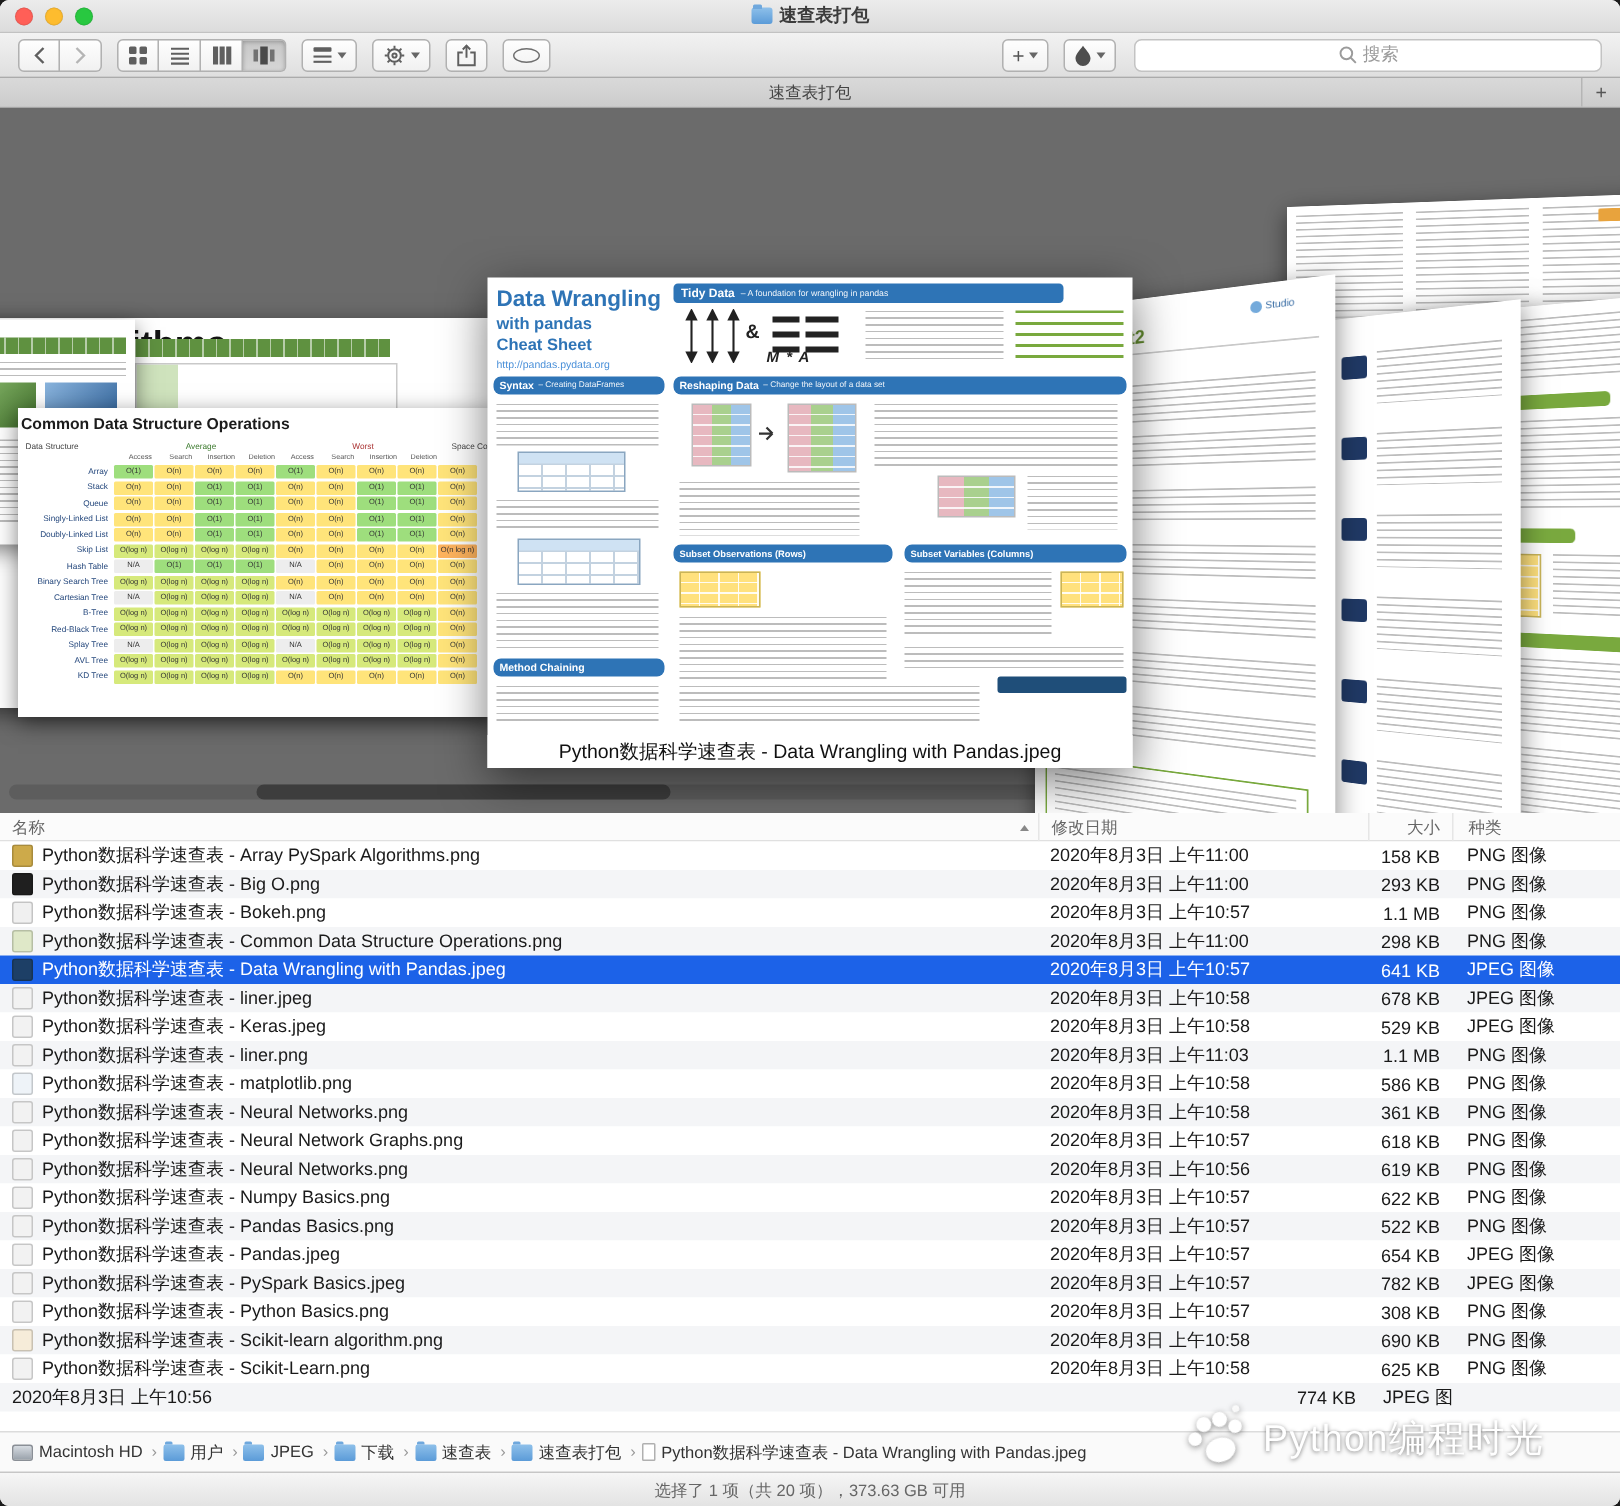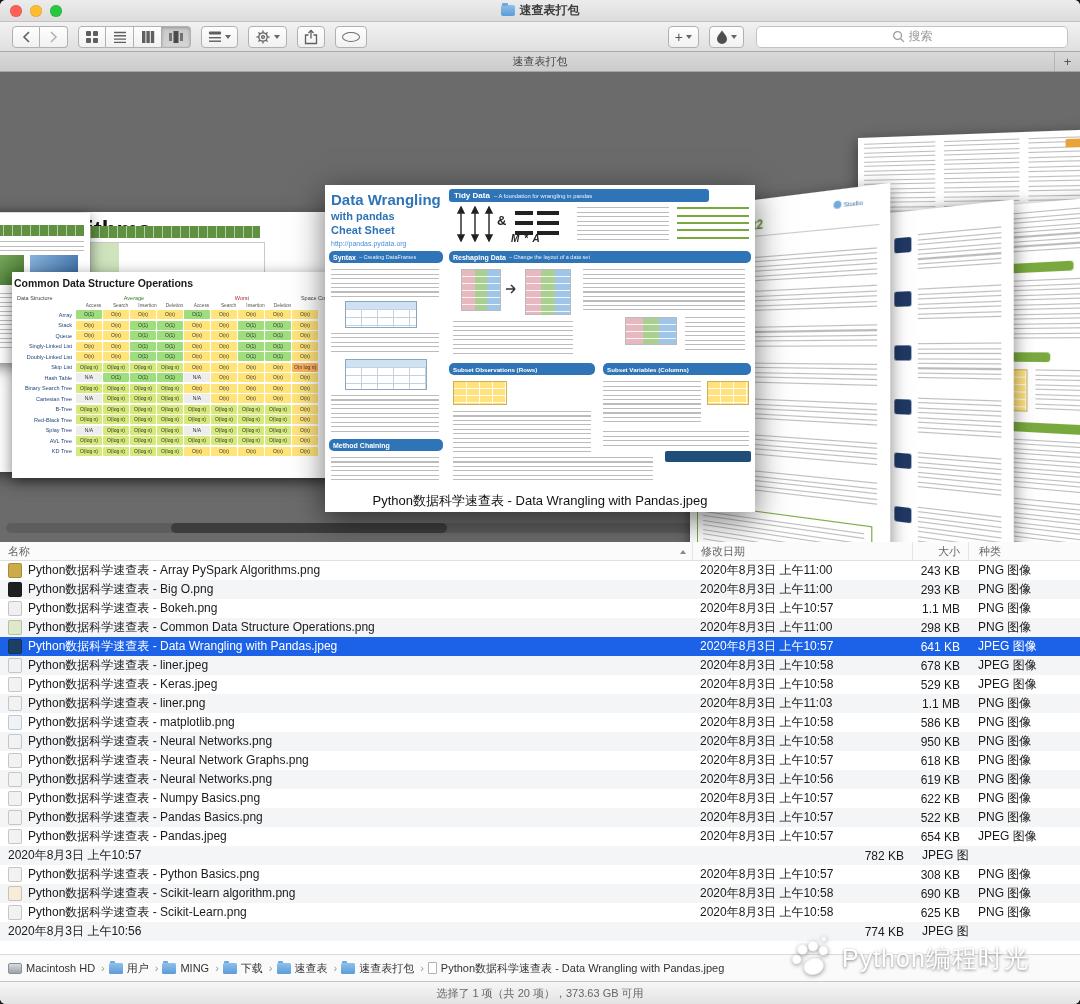--- a/index.html
+++ b/index.html
@@ -684,21 +684,21 @@
     <div class="lh-cell lh-kind">种类</div>
   </div>
 
   <div class="file-list">
       <div class="file-row">
     <div class="cell name">
       <span class="thumb" style="background-color: rgb(205, 170, 74);"></span>
       <span>Python数据科学速查表 - Array PySpark Algorithms.png</span>
     </div>
     <div class="cell date">2020年8月3日 上午11:00</div>
-    <div class="cell size">243 KB</div>
+    <div class="cell size">158 KB</div>
     <div class="cell kind">PNG 图像</div>
   </div>
       <div class="file-row alt">
     <div class="cell name">
       <span class="thumb" style="background-color: rgb(31, 31, 31);"></span>
       <span>Python数据科学速查表 - Big O.png</span>
     </div>
     <div class="cell date">2020年8月3日 上午11:00</div>
     <div class="cell size">293 KB</div>
     <div class="cell kind">PNG 图像</div>
@@ -765,21 +765,21 @@
     <div class="cell date">2020年8月3日 上午10:58</div>
     <div class="cell size">586 KB</div>
     <div class="cell kind">PNG 图像</div>
   </div>
       <div class="file-row alt">
     <div class="cell name">
       <span class="thumb" style="background-color: rgb(242, 242, 242);"></span>
       <span>Python数据科学速查表 - Neural Networks.png</span>
     </div>
     <div class="cell date">2020年8月3日 上午10:58</div>
-    <div class="cell size">950 KB</div>
+    <div class="cell size">361 KB</div>
     <div class="cell kind">PNG 图像</div>
   </div>
       <div class="file-row">
     <div class="cell name">
       <span class="thumb" style="background-color: rgb(242, 242, 242);"></span>
       <span>Python数据科学速查表 - Neural Network Graphs.png</span>
     </div>
     <div class="cell date">2020年8月3日 上午10:57</div>
     <div class="cell size">618 KB</div>
     <div class="cell kind">PNG 图像</div>
@@ -814,20 +814,24 @@
       <div class="file-row">
     <div class="cell name">
       <span class="thumb" style="background-color: rgb(242, 242, 242);"></span>
       <span>Python数据科学速查表 - Pandas.jpeg</span>
     </div>
     <div class="cell date">2020年8月3日 上午10:57</div>
     <div class="cell size">654 KB</div>
     <div class="cell kind">JPEG 图像</div>
   </div>
       <div class="file-row alt">
+    <div class="cell name">
+      <span class="thumb" style="background-color: rgb(242, 242, 242);"></span>
+      <span>Python数据科学速查表 - PySpark Basics.jpeg</span>
+    </div>
     <div class="cell date">2020年8月3日 上午10:57</div>
     <div class="cell size">782 KB</div>
     <div class="cell kind">JPEG 图像</div>
   </div>
       <div class="file-row">
     <div class="cell name">
       <span class="thumb" style="background-color: rgb(242, 242, 242);"></span>
       <span>Python数据科学速查表 - Python Basics.png</span>
     </div>
     <div class="cell date">2020年8月3日 上午10:57</div>
@@ -865,21 +869,21 @@
     <span>Macintosh HD</span>
     <span class="pi-sep">›</span>
   </span>
       <span class="path-item">
     <span class="pi-ic pi-folder"></span>
     <span>用户</span>
     <span class="pi-sep">›</span>
   </span>
       <span class="path-item">
     <span class="pi-ic pi-folder"></span>
-    <span>MING</span>
+    <span>JPEG</span>
     <span class="pi-sep">›</span>
   </span>
       <span class="path-item">
     <span class="pi-ic pi-folder"></span>
     <span>下载</span>
     <span class="pi-sep">›</span>
   </span>
       <span class="path-item">
     <span class="pi-ic pi-folder"></span>
     <span>速查表</span>

